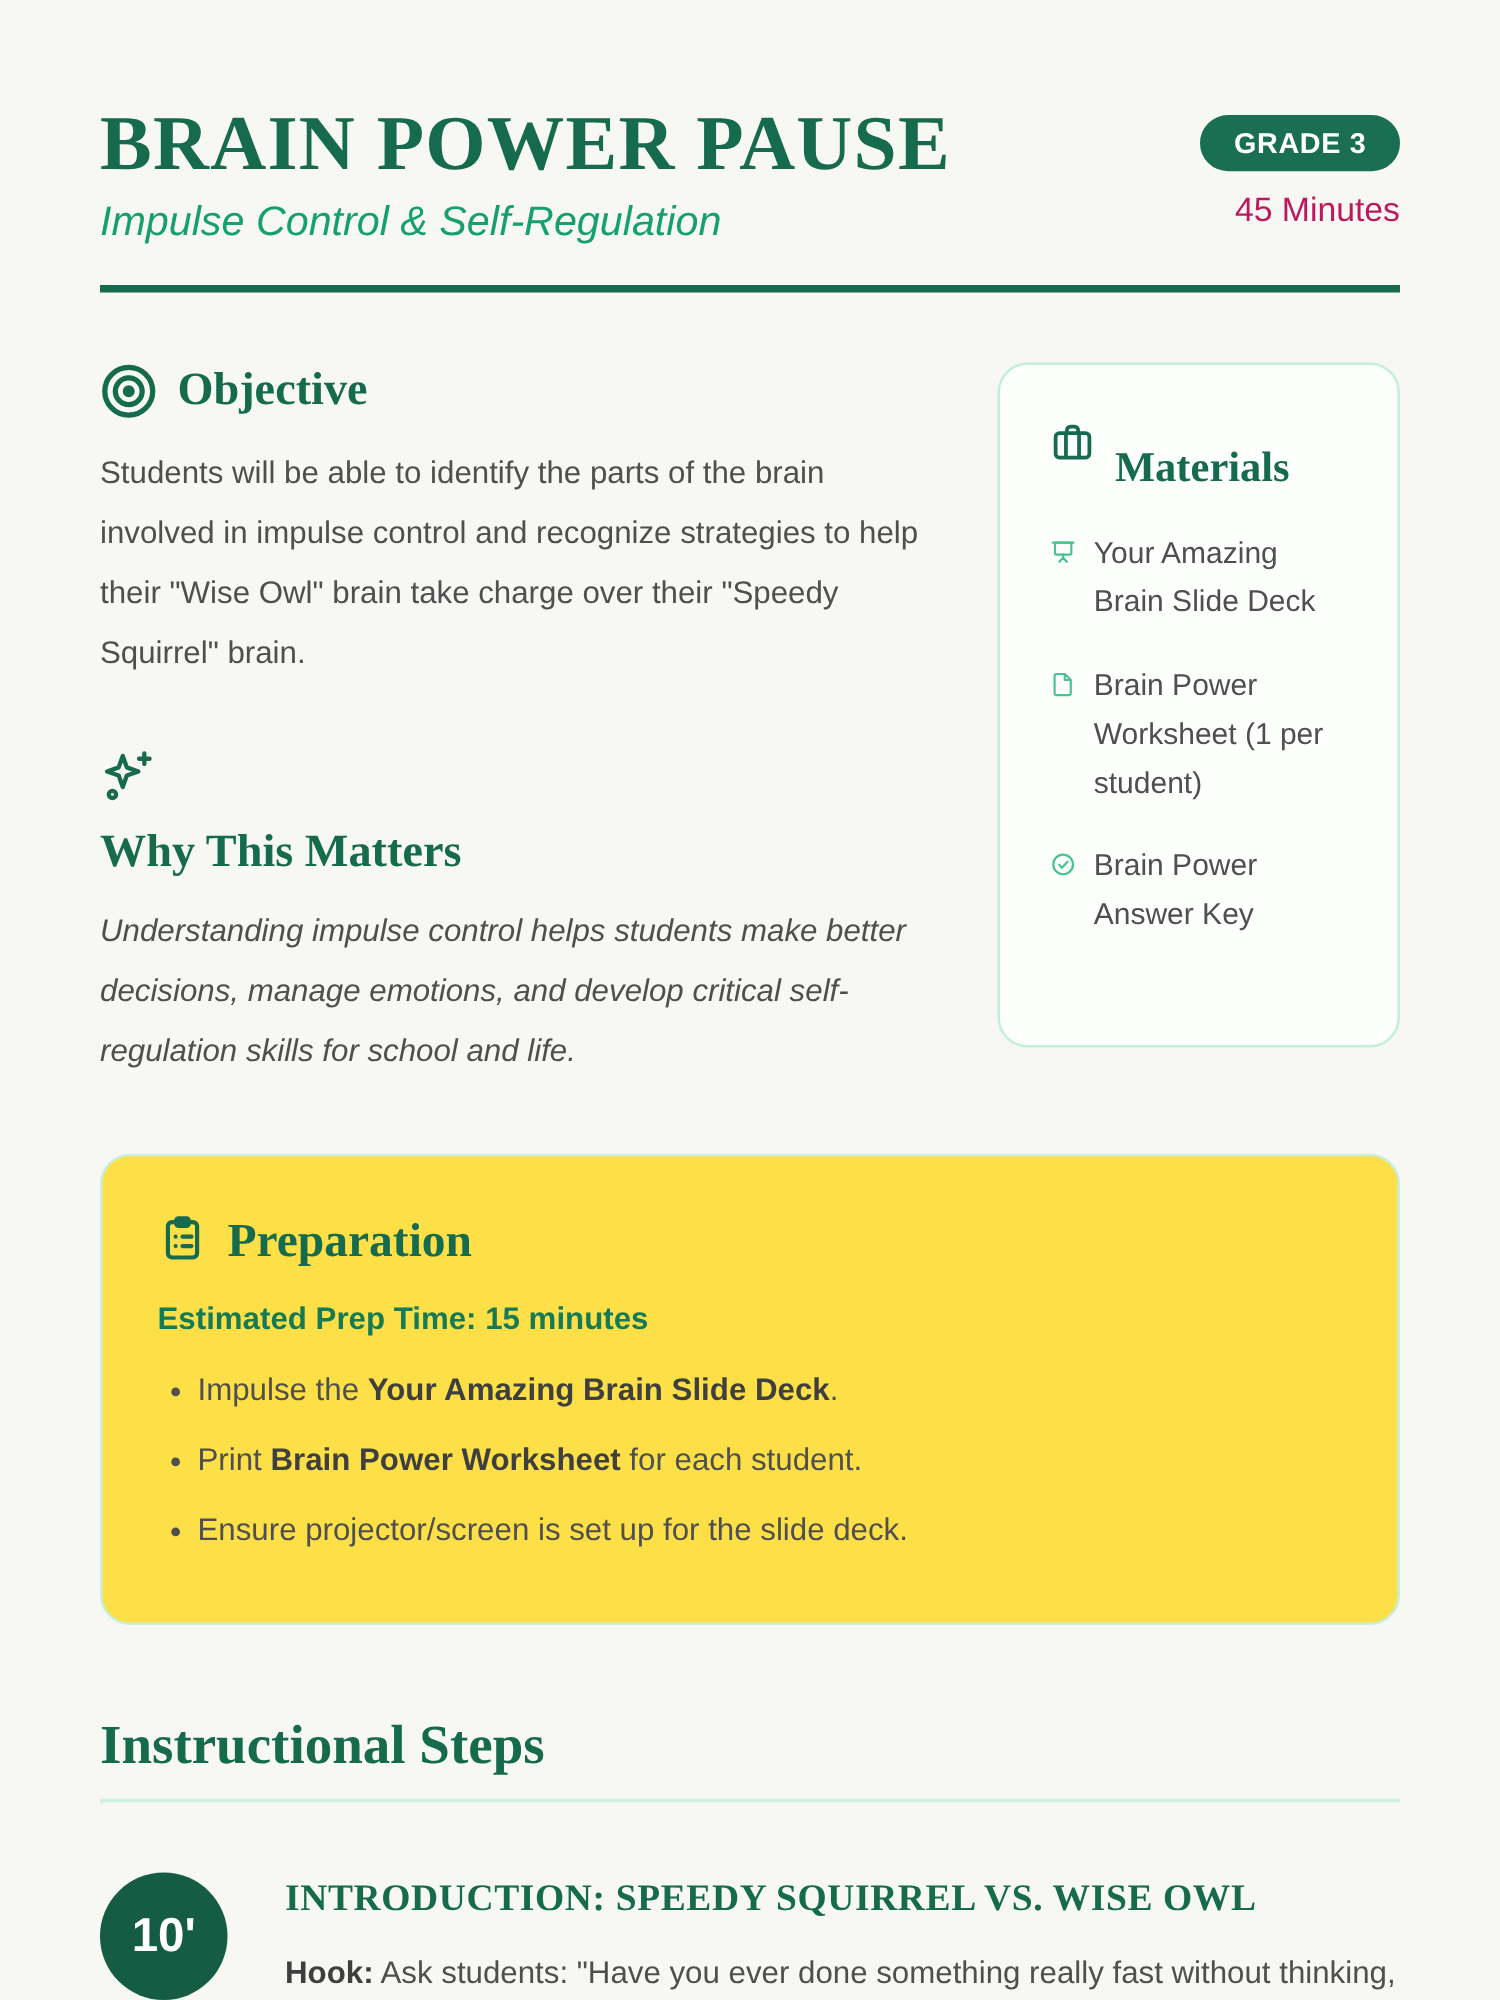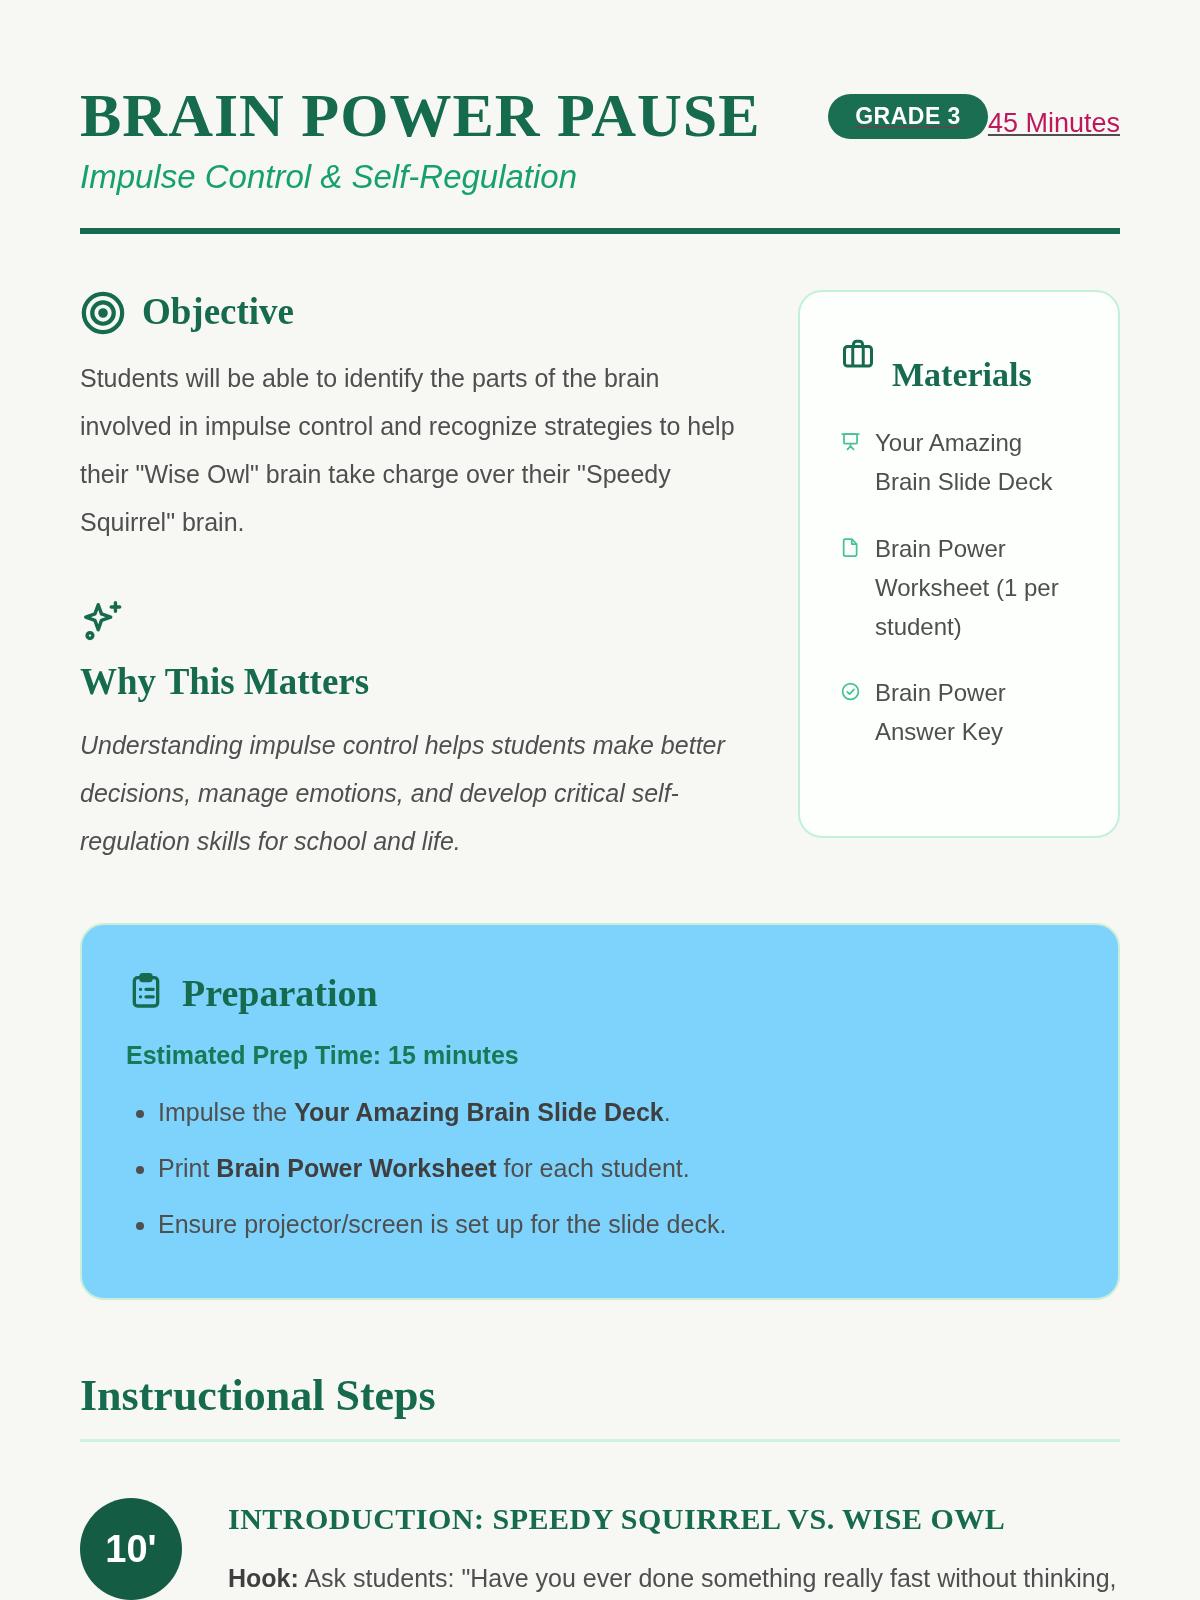--- a/index.html
+++ b/index.html
@@ -23,21 +23,21 @@
     letter-spacing: 1px;
     color: #166a4e;
   }
   .subtitle {
     margin-top: 12px;
     font-size: 33px;
     font-style: italic;
     font-weight: 400;
     color: #16a06e;
   }
-  .header-right { display: flex; flex-direction: row; align-items: flex-end; padding-top: 8px; text-decoration: underline; }
+  .header-right { display: flex; flex-direction: column; align-items: flex-end; padding-top: 8px; }
   .grade-badge {
     background: #1a6e51;
     color: #ffffff;
     font-weight: 700;
     font-size: 23px;
     letter-spacing: 0.5px;
     padding: 9px 27px;
     border-radius: 999px;
   }
   .duration { margin-top: 16px; font-size: 27px; color: #be185d; }
@@ -70,21 +70,21 @@
     min-height: 548px;
   }
   .materials-list { margin-top: 30px; list-style: none; }
   .materials-list li { display: flex; gap: 14px; margin-bottom: 28px; }
   .materials-list .mico { color: #45c391; flex: 0 0 auto; margin-top: 7px; display: flex; }
   .materials-list .mlabel { font-size: 24px; line-height: 1.62; color: #4f4f4f; }
 
   
   .prep-card {
     margin-top: 58px;
-    background: #7dd3fc;
+    background: #fde047;
     border: 2px solid #c9eeda;
     border-radius: 24px;
     padding: 46px 36px 38px 44px;
   }
   .prep-time { margin-top: 26px; font-size: 25px; font-weight: 700; color: #157a56; }
   .prep-list { margin-top: 22px; padding-left: 32px; }
   .prep-list li { font-size: 25px; line-height: 1.6; margin-bottom: 16px; color: #4f4f4f; }
   .prep-list b { color: #3f3f3f; }
 
   

